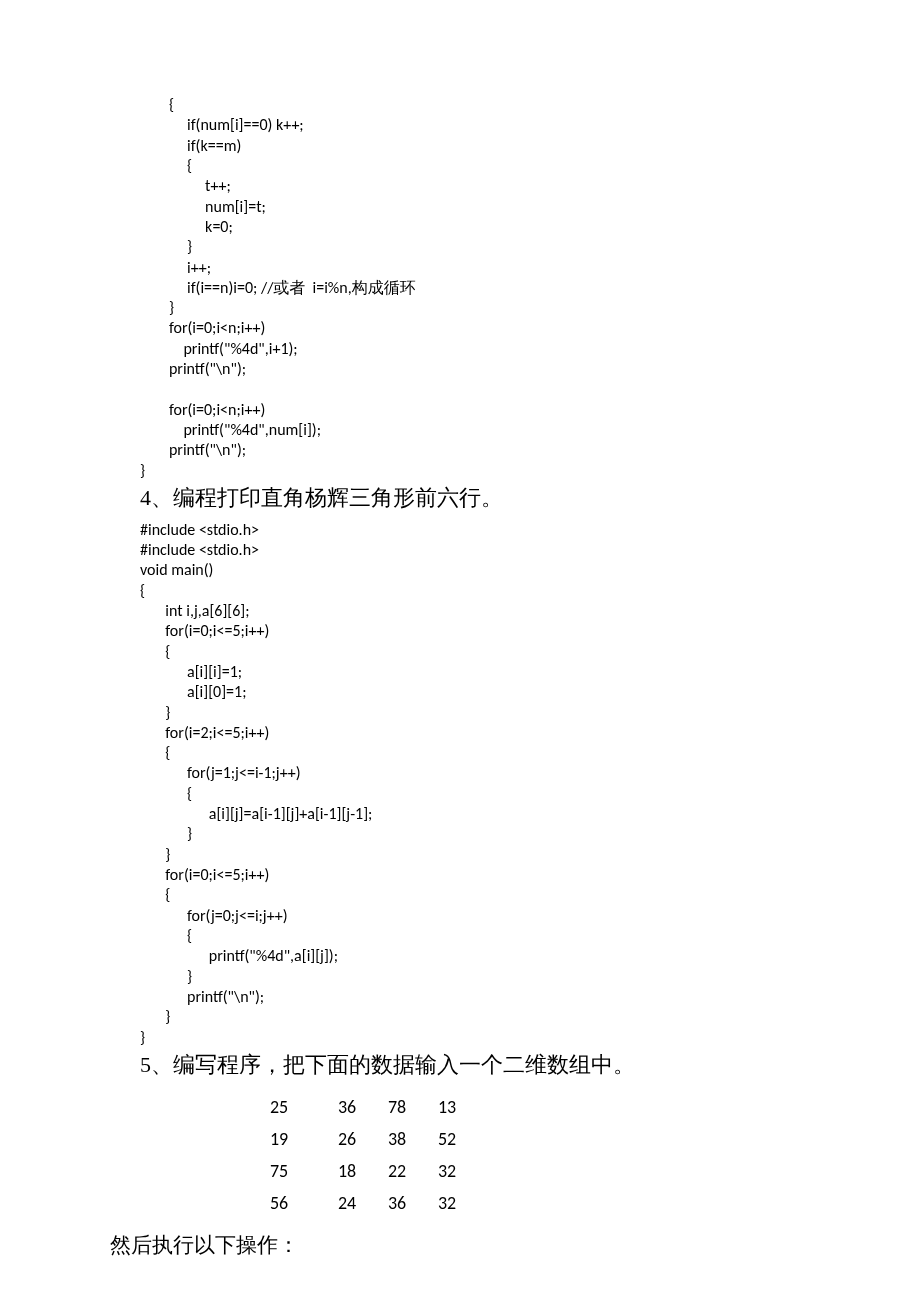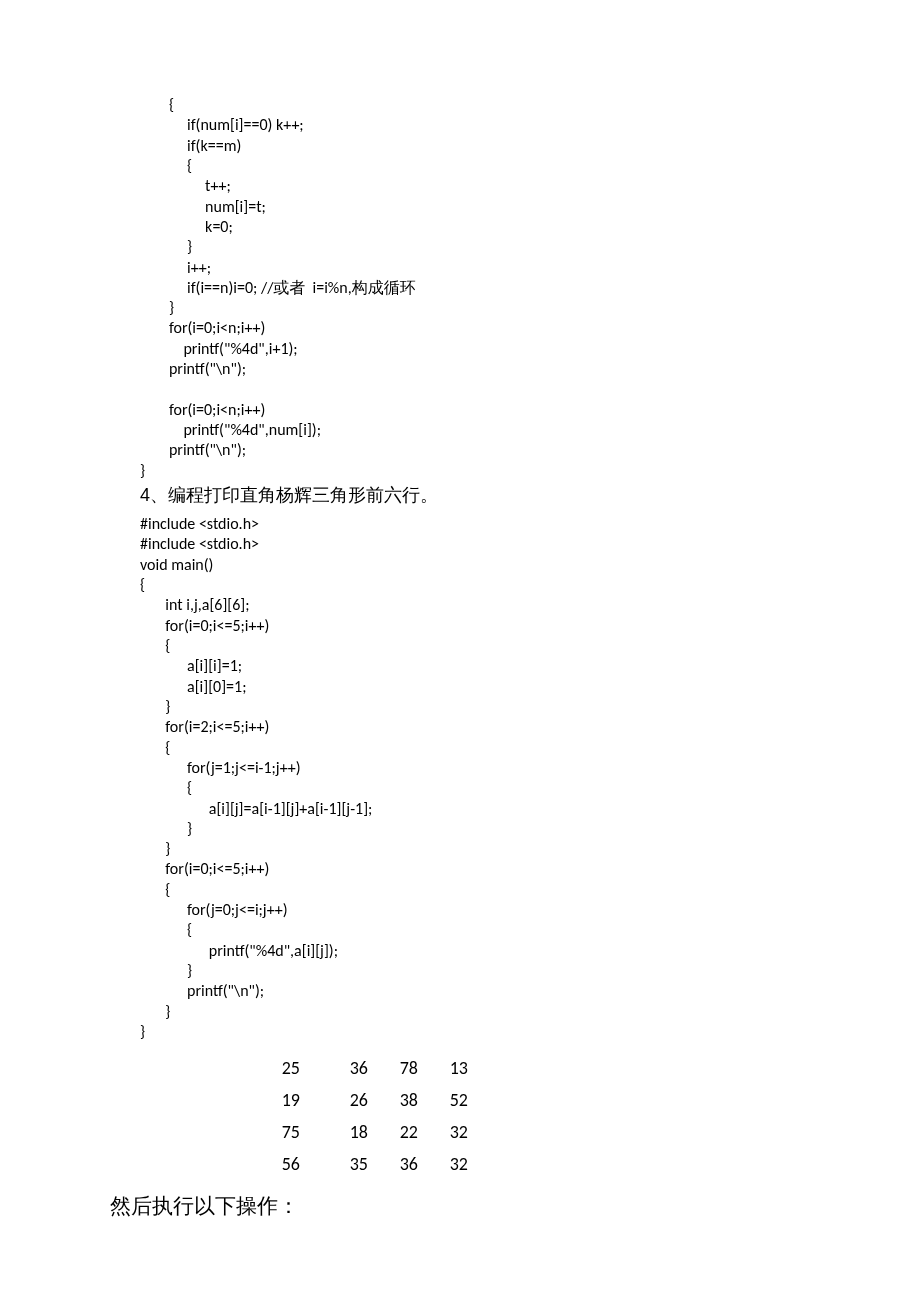--- a/index.html
+++ b/index.html
@@ -15,36 +15,36 @@
     width: 920px;
     color: #000;
   }
   .code {
     font-family: "Calibri", sans-serif;
     font-size: 16px;
     line-height: 1.27;
     white-space: pre;
   }
   .heading {
-    font-family: Liberation Sans, sans-serif;
-    font-size: 18px;
+    font-family: Liberation Serif, serif;
+    font-size: 22px;
     line-height: 1.4;
     margin: 2px 0 6px 0;
   }
   .data-table {
     margin-top: 10px;
     margin-left: 120px;
     font-family: "Calibri", "SimSun", sans-serif;
     font-size: 18px;
     border-collapse: separate;
     border-spacing: 0;
   }
   .data-table td {
     padding: 5px 10px 5px 10px;
-    text-align: right;
+    text-align: left;
     min-width: 30px;
   }
   .data-table td.first {
     padding-right: 28px;
   }
   .footer-line {
     font-family: "SimSun", "Microsoft YaHei", serif;
     font-size: 21px;
     margin-top: 12px;
     margin-left: -30px;
@@ -97,20 +97,21 @@
        for(i=0;i&lt;=5;i++)
        {
              for(j=0;j&lt;=i;j++)
              {
                    printf("%4d",a[i][j]);
              }
              printf("\n");
        }
 }</div>
 
+  <div class="heading"> 5、编写程序，把下面的数据输入一个二维数组中。</div>
 
   <table class="data-table">
     <tbody>
         <tr>
       <td class="first">25</td>
       <td>36</td>
       <td>78</td>
       <td>13</td>
     </tr>
     <tr>
@@ -120,21 +121,21 @@
       <td>52</td>
     </tr>
     <tr>
       <td class="first">75</td>
       <td>18</td>
       <td>22</td>
       <td>32</td>
     </tr>
     <tr>
       <td class="first">56</td>
-      <td>35</td>
+      <td>24</td>
       <td>36</td>
       <td>32</td>
     </tr>
   </tbody>
     </table>
 
   <div class="footer-line">然后执行以下操作：</div>
 
 </div>
 

